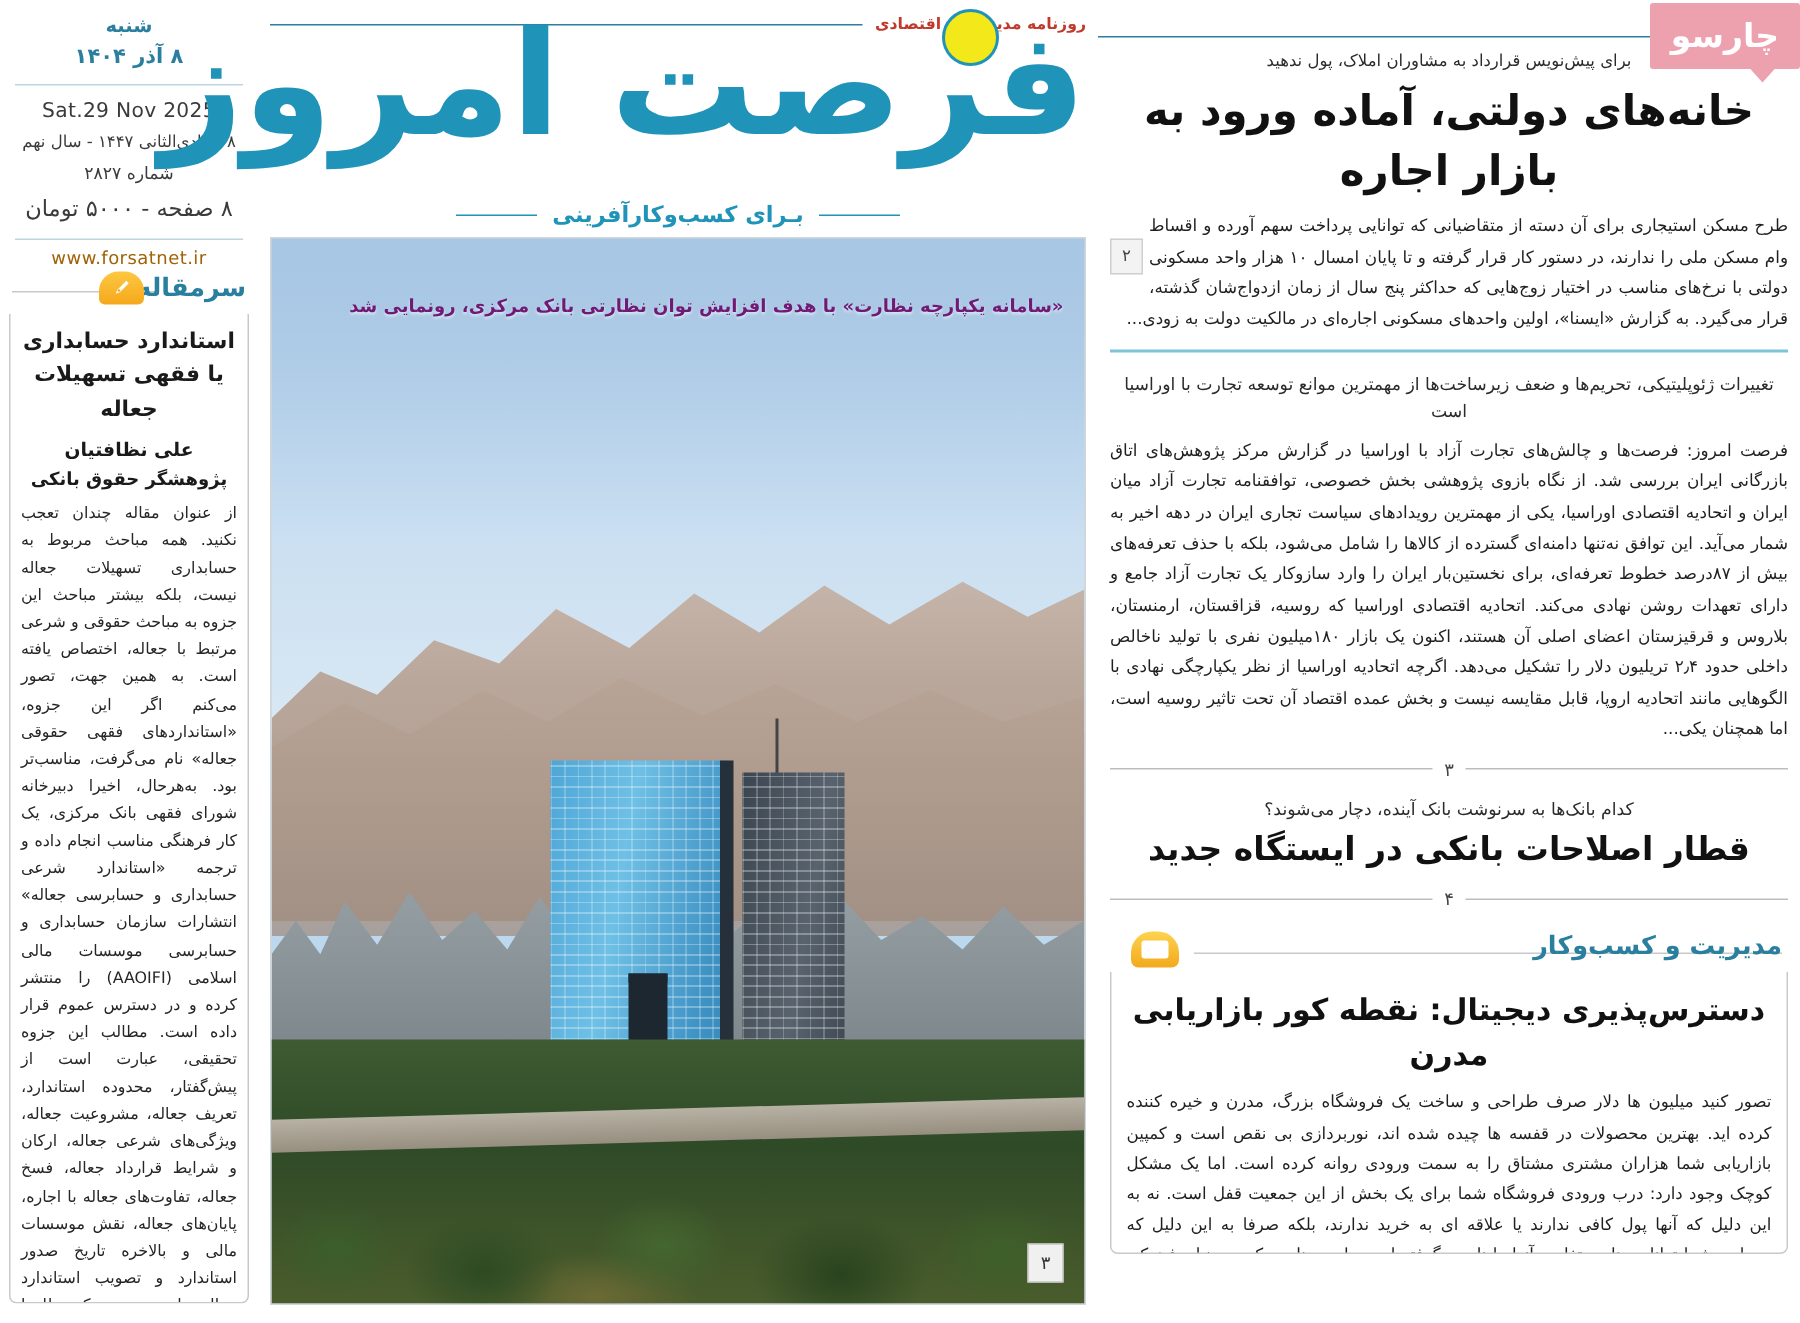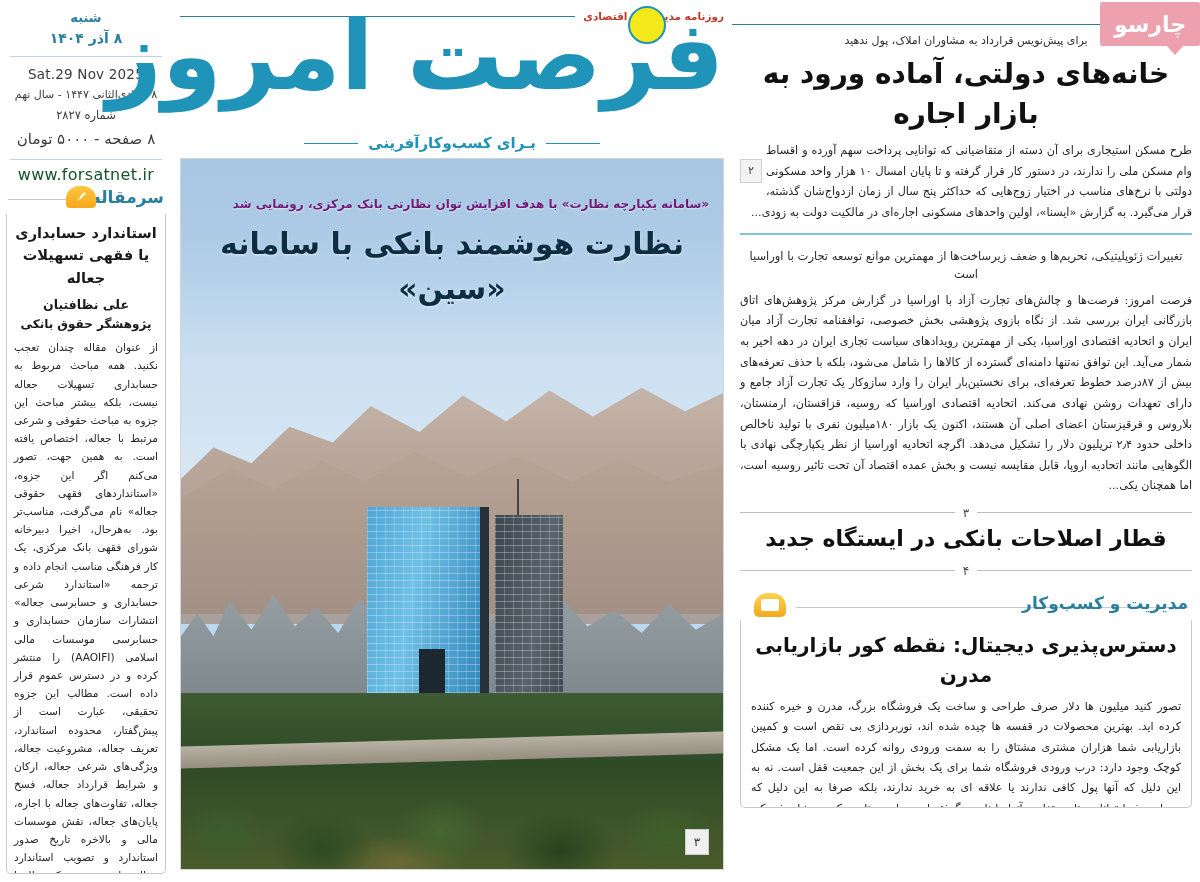--- a/index.html
+++ b/index.html
@@ -70,22 +70,22 @@
   .date-price {
     font-size: 15px;
     color: #3b3b3b;
     line-height: 1.8;
   }
   .date-rule2 {
     border-top: 1px solid #bcd5de;
     margin: 6px 4px 5px 4px;
   }
   .site-url {
-    font-size: 16px;
-    color: #14532d;
+    font-size: 12px;
+    color: #a16207;
     text-align: center;
     direction: ltr;
     letter-spacing: .3px;
     font-weight: 500;
   }
 
   
   .edit-banner {
     position: relative;
     margin-top: 0;
@@ -641,21 +641,20 @@
         <div class="tower-edge"></div>
         <div class="tower-slit"></div>
       </div>
 
       <div class="green"></div>
       <div class="road"></div>
       <div class="green-blobs"></div>
 
       <div class="photo-overlay-grad"></div>
       <div class="photo-kicker">«سامانه یکپارچه نظارت» با هدف افزایش توان نظارتی بانک مرکزی، رونمایی شد</div>
-      <div class="photo-headline">نظارت هوشمند بانکی با سامانه «سین»</div>
       <div class="photo-page-badge">۳</div>
     </div>
   </div>
 
   <div class="left">
 
     <div class="top-rule"></div>
     <div class="top-badge">
       <div class="top-badge-txt">چارسو</div>
     </div>
@@ -670,20 +669,21 @@
     <div class="sep-teal"></div>
 
     <div class="h2-kicker">تغییرات ژئوپلیتیکی، تحریم‌ها و ضعف زیرساخت‌ها از مهمترین موانع توسعه تجارت با اوراسیا است</div>
     <div class="h2-body">فرصت امروز: فرصت‌ها و چالش‌های تجارت آزاد با اوراسیا در گزارش مرکز پژوهش‌های اتاق بازرگانی ایران بررسی شد. از نگاه بازوی پژوهشی بخش خصوصی، توافقنامه تجارت آزاد میان ایران و اتحادیه اقتصادی اوراسیا، یکی از مهمترین رویدادهای سیاست تجاری ایران در دهه اخیر به شمار می‌آید. این توافق نه‌تنها دامنه‌ای گسترده از کالاها را شامل می‌شود، بلکه با حذف تعرفه‌های بیش از ۸۷درصد خطوط تعرفه‌ای، برای نخستین‌بار ایران را وارد سازوکار یک تجارت آزاد جامع و دارای تعهدات روشن نهادی می‌کند. اتحادیه اقتصادی اوراسیا که روسیه، قزاقستان، ارمنستان، بلاروس و قرقیزستان اعضای اصلی آن هستند، اکنون یک بازار ۱۸۰میلیون نفری با تولید ناخالص داخلی حدود ۲٫۴ تریلیون دلار را تشکیل می‌دهد. اگرچه اتحادیه اوراسیا از نظر یکپارچگی نهادی با الگوهایی مانند اتحادیه اروپا، قابل مقایسه نیست و بخش عمده اقتصاد آن تحت تاثیر روسیه است، اما همچنان یکی...</div>
     <div class="pgrule">
       <span class="ln"></span>
       <span class="n">۳</span>
       <span class="ln"></span>
     </div>
 
+    <div class="h3-kicker">کدام بانک‌ها به سرنوشت بانک آینده، دچار می‌شوند؟</div>
     <div class="h3-title">قطار اصلاحات بانکی در ایستگاه جدید</div>
     <div class="pgrule">
       <span class="ln"></span>
       <span class="n">۴</span>
       <span class="ln"></span>
     </div>
 
     <div class="biz-banner">
       <div class="biz-line"></div>
       <div class="biz-title">مدیریت و کسب‌وکار</div>

